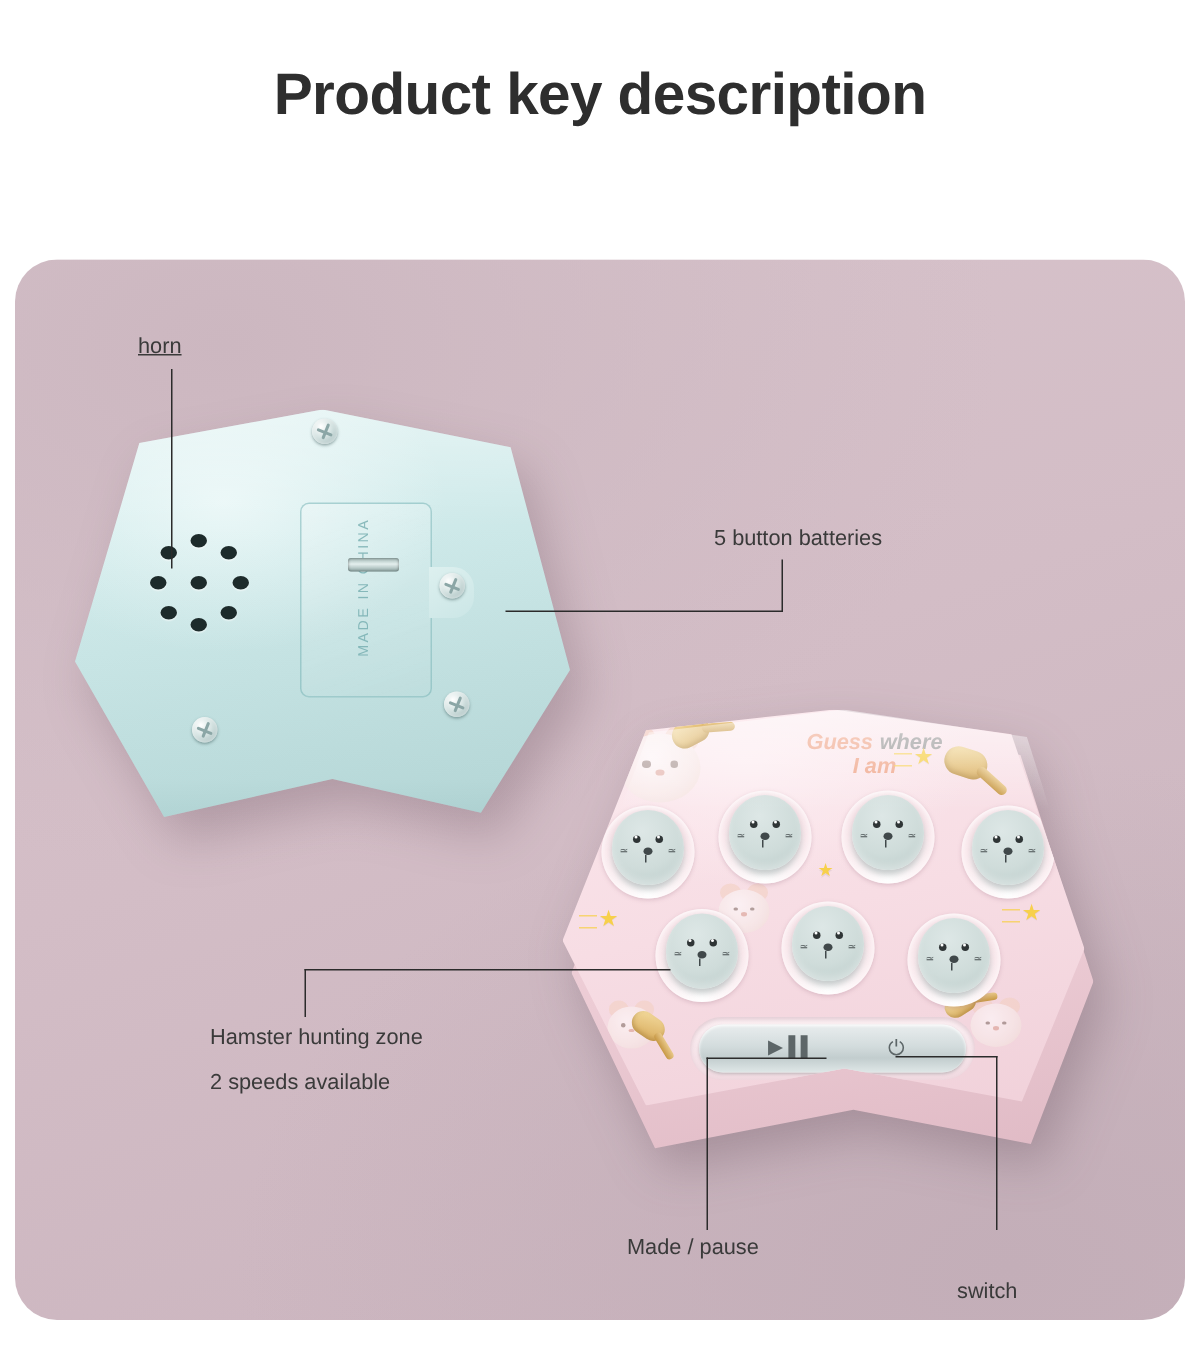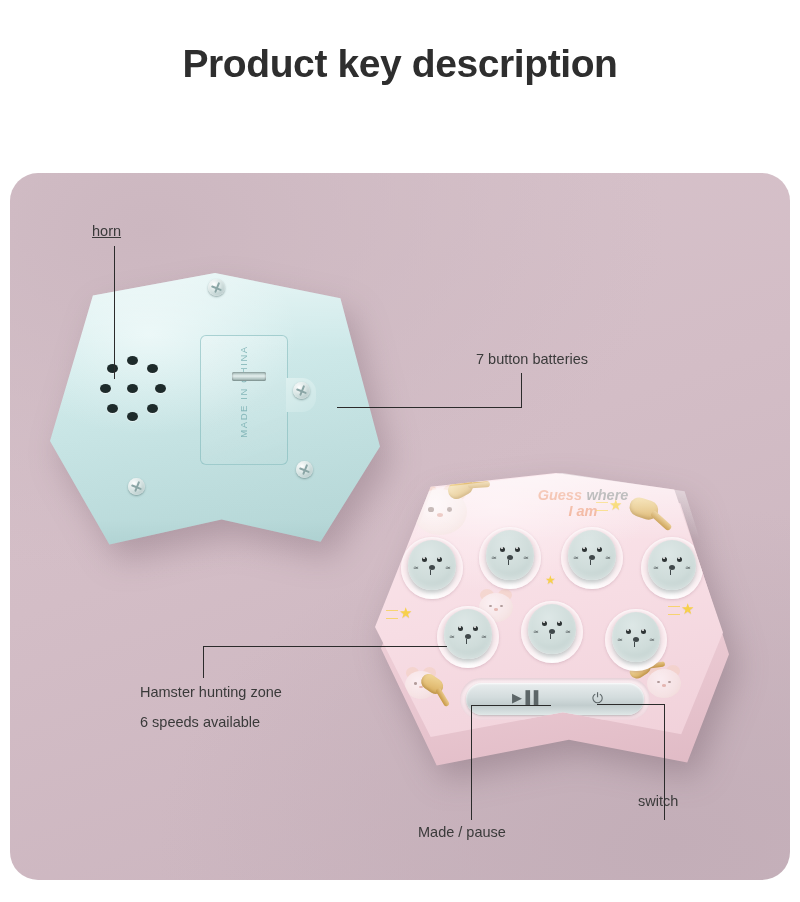--- a/index.html
+++ b/index.html
@@ -422,29 +422,29 @@
           <div class="icn icn-power">⏻</div>
         </div>
       </div>
     </div>
     <div class="pink-rim"></div>
   </div>
 
   <div class="lbl" style="left:82px;top:50px;text-decoration:underline;">horn</div>
   <div class="ln v" style="left:104px;top:73px;height:133px;"></div>
 
-  <div class="lbl" style="left:466px;top:178px;">7 button batteries</div>
+  <div class="lbl" style="left:466px;top:178px;">5 button batteries</div>
   <div class="ln v" style="left:511px;top:200px;height:35px;"></div>
   <div class="ln h" style="left:327px;top:234px;width:185px;"></div>
 
   <div class="lbl" style="left:130px;top:511px;">Hamster hunting zone</div>
-  <div class="lbl" style="left:130px;top:541px;">6 speeds available</div>
+  <div class="lbl" style="left:130px;top:541px;">2 speeds available</div>
   <div class="ln v" style="left:193px;top:473px;height:32px;"></div>
   <div class="ln h" style="left:193px;top:473px;width:244px;"></div>
 
   <div class="lbl" style="left:408px;top:651px;">Made / pause</div>
   <div class="ln v" style="left:461px;top:532px;height:115px;"></div>
   <div class="ln h" style="left:461px;top:532px;width:80px;"></div>
 
-  <div class="lbl" style="left:628px;top:620px;">switch</div>
+  <div class="lbl" style="left:628px;top:680px;">switch</div>
   <div class="ln v" style="left:654px;top:531px;height:116px;"></div>
   <div class="ln h" style="left:587px;top:531px;width:68px;"></div>
 </div>
 
 </body></html>

